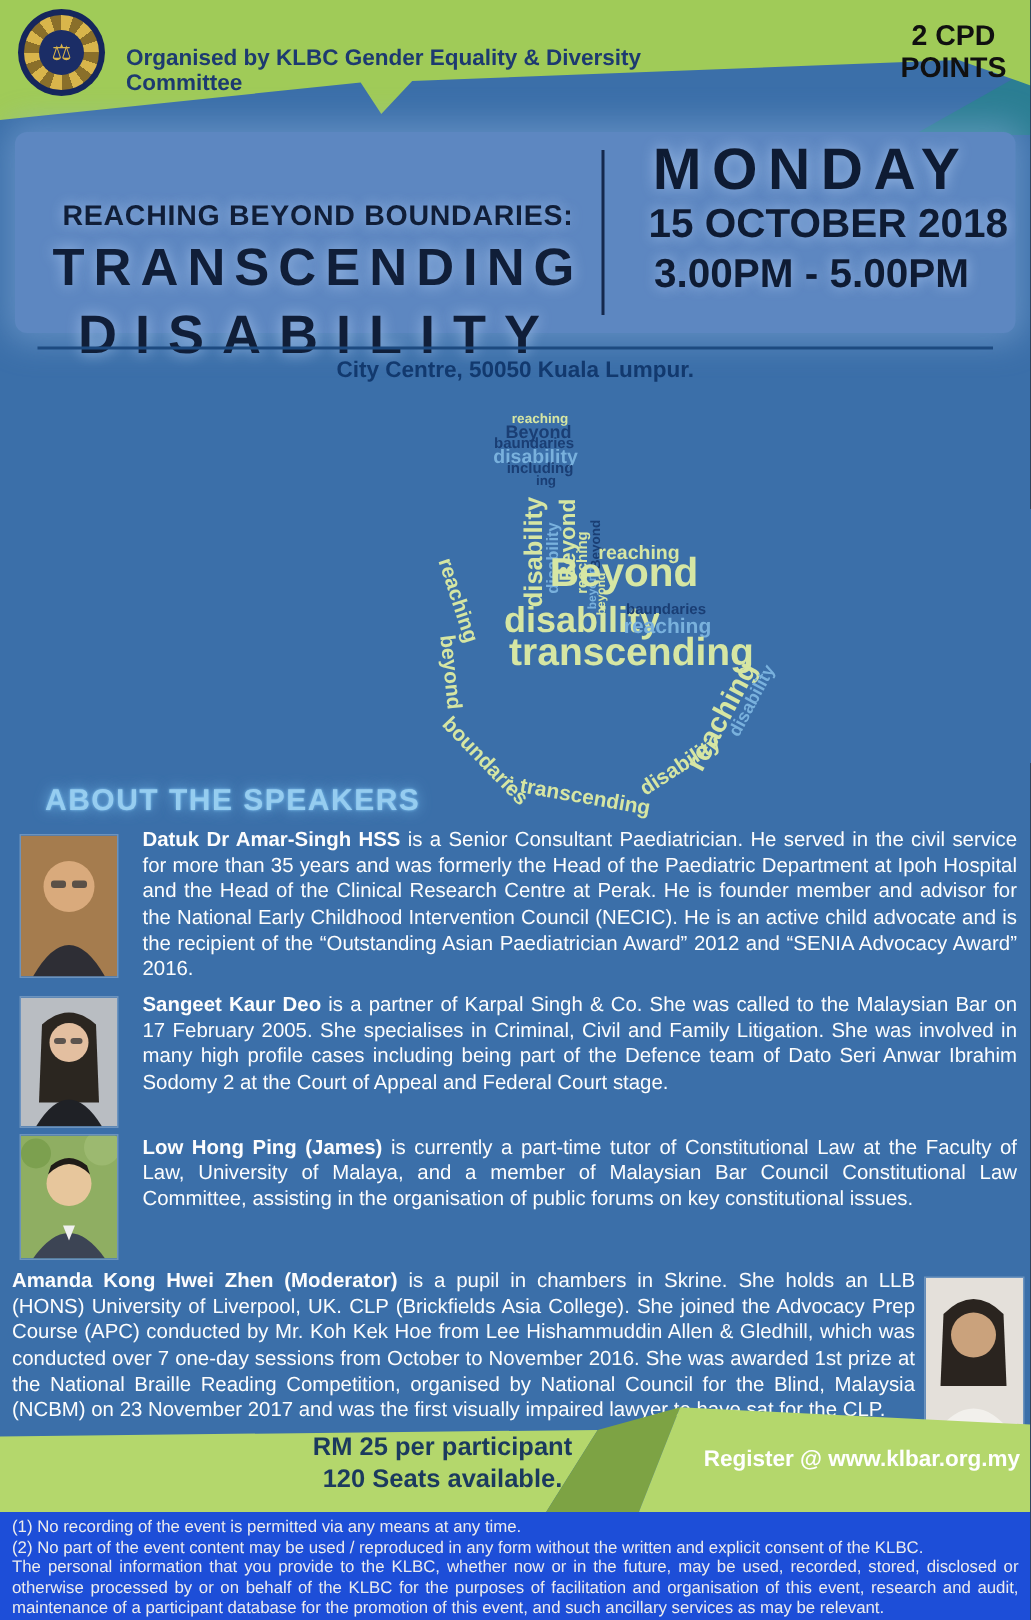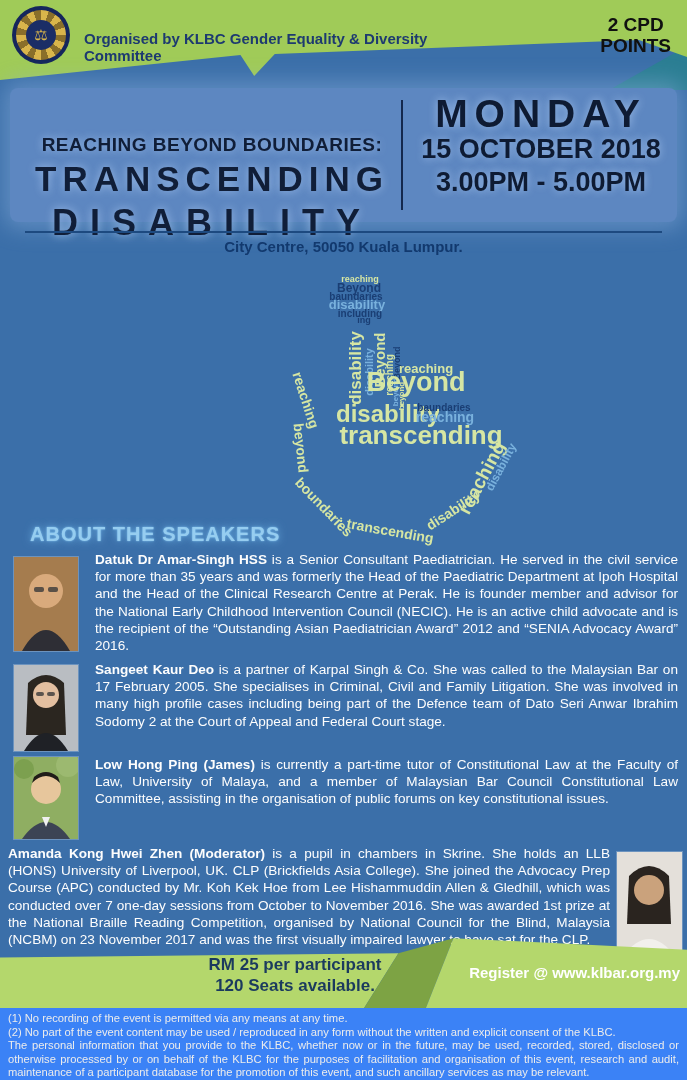--- a/index.html
+++ b/index.html
@@ -32,21 +32,21 @@
         text-shadow:0 0 9px rgba(170,200,240,.85);}
   .t-line2{font-size:35px;font-weight:800;letter-spacing:6px;margin-top:3px;
         text-shadow:0 0 10px rgba(170,200,240,.85);}
   .t-line3{font-size:36px;font-weight:800;letter-spacing:12px;margin-top:3px;
         text-shadow:0 0 10px rgba(170,200,240,.85);}
   .t-divider{position:absolute;left:391px;top:12px;height:110px;width:2px;background:#14284d;}
   .t-right{position:absolute;top:4px;left:400px;width:262px;text-align:center;color:#0e1b33;}
   .t-day{font-size:39px;font-weight:800;letter-spacing:7px;
         text-shadow:0 0 10px rgba(170,200,240,.85);}
   .t-date{font-size:27px;font-weight:800;margin-top:-2px;
-        text-shadow:0 0 9px rgba(170,200,240,.85);}
+        text-shadow:0 0 9px rgba(170,200,240,.85);text-align:right;}
   .t-time{font-size:27px;font-weight:800;margin-top:2px;
         text-shadow:0 0 9px rgba(170,200,240,.85);}
 
   
   .venue-divider{position:absolute;top:231px;left:25px;width:637px;height:2px;background:#1d4a80;}
   .venue{position:absolute;top:238px;left:0;width:687px;text-align:center;
         color:#12396e;font-size:15px;font-weight:bold;line-height:18px;}
 
   
   .wordcloud{position:absolute;top:0;left:12px;width:687px;height:560px;pointer-events:none;margin-left:32px;}
@@ -70,21 +70,21 @@
   .bb-wedge{position:absolute;inset:0;background:#7da344;
         clip-path:polygon(58% 24%,66% 3%,62% 100%,53% 100%);}
   .bb-right{position:absolute;inset:0;background:#b4d76c;
         clip-path:polygon(66% 3%,100% 19%,100% 100%,62% 100%);}
   .rm-text{position:absolute;top:954px;left:125px;width:340px;text-align:center;
         color:#1b3a5e;font-size:17px;font-weight:800;line-height:21px;}
   .register{position:absolute;top:964px;left:455px;width:225px;text-align:right;
         color:#ffffff;font-size:15px;font-weight:800;}
 
   
-  .footer{position:absolute;top:1008px;left:0;width:687px;height:72px;background:#3b82f6;
+  .footer{position:absolute;top:1008px;left:0;width:687px;height:72px;background:#1d4ed8;
         color:#ececec;font-size:11.2px;line-height:13.6px;box-sizing:border-box;
         padding:4px 8px 0 8px;}
   .footer p{margin:0;}
   .footer .justify{text-align:justify;}
 </style>
 </head>
 <body>
 
 <div class="page">
 

